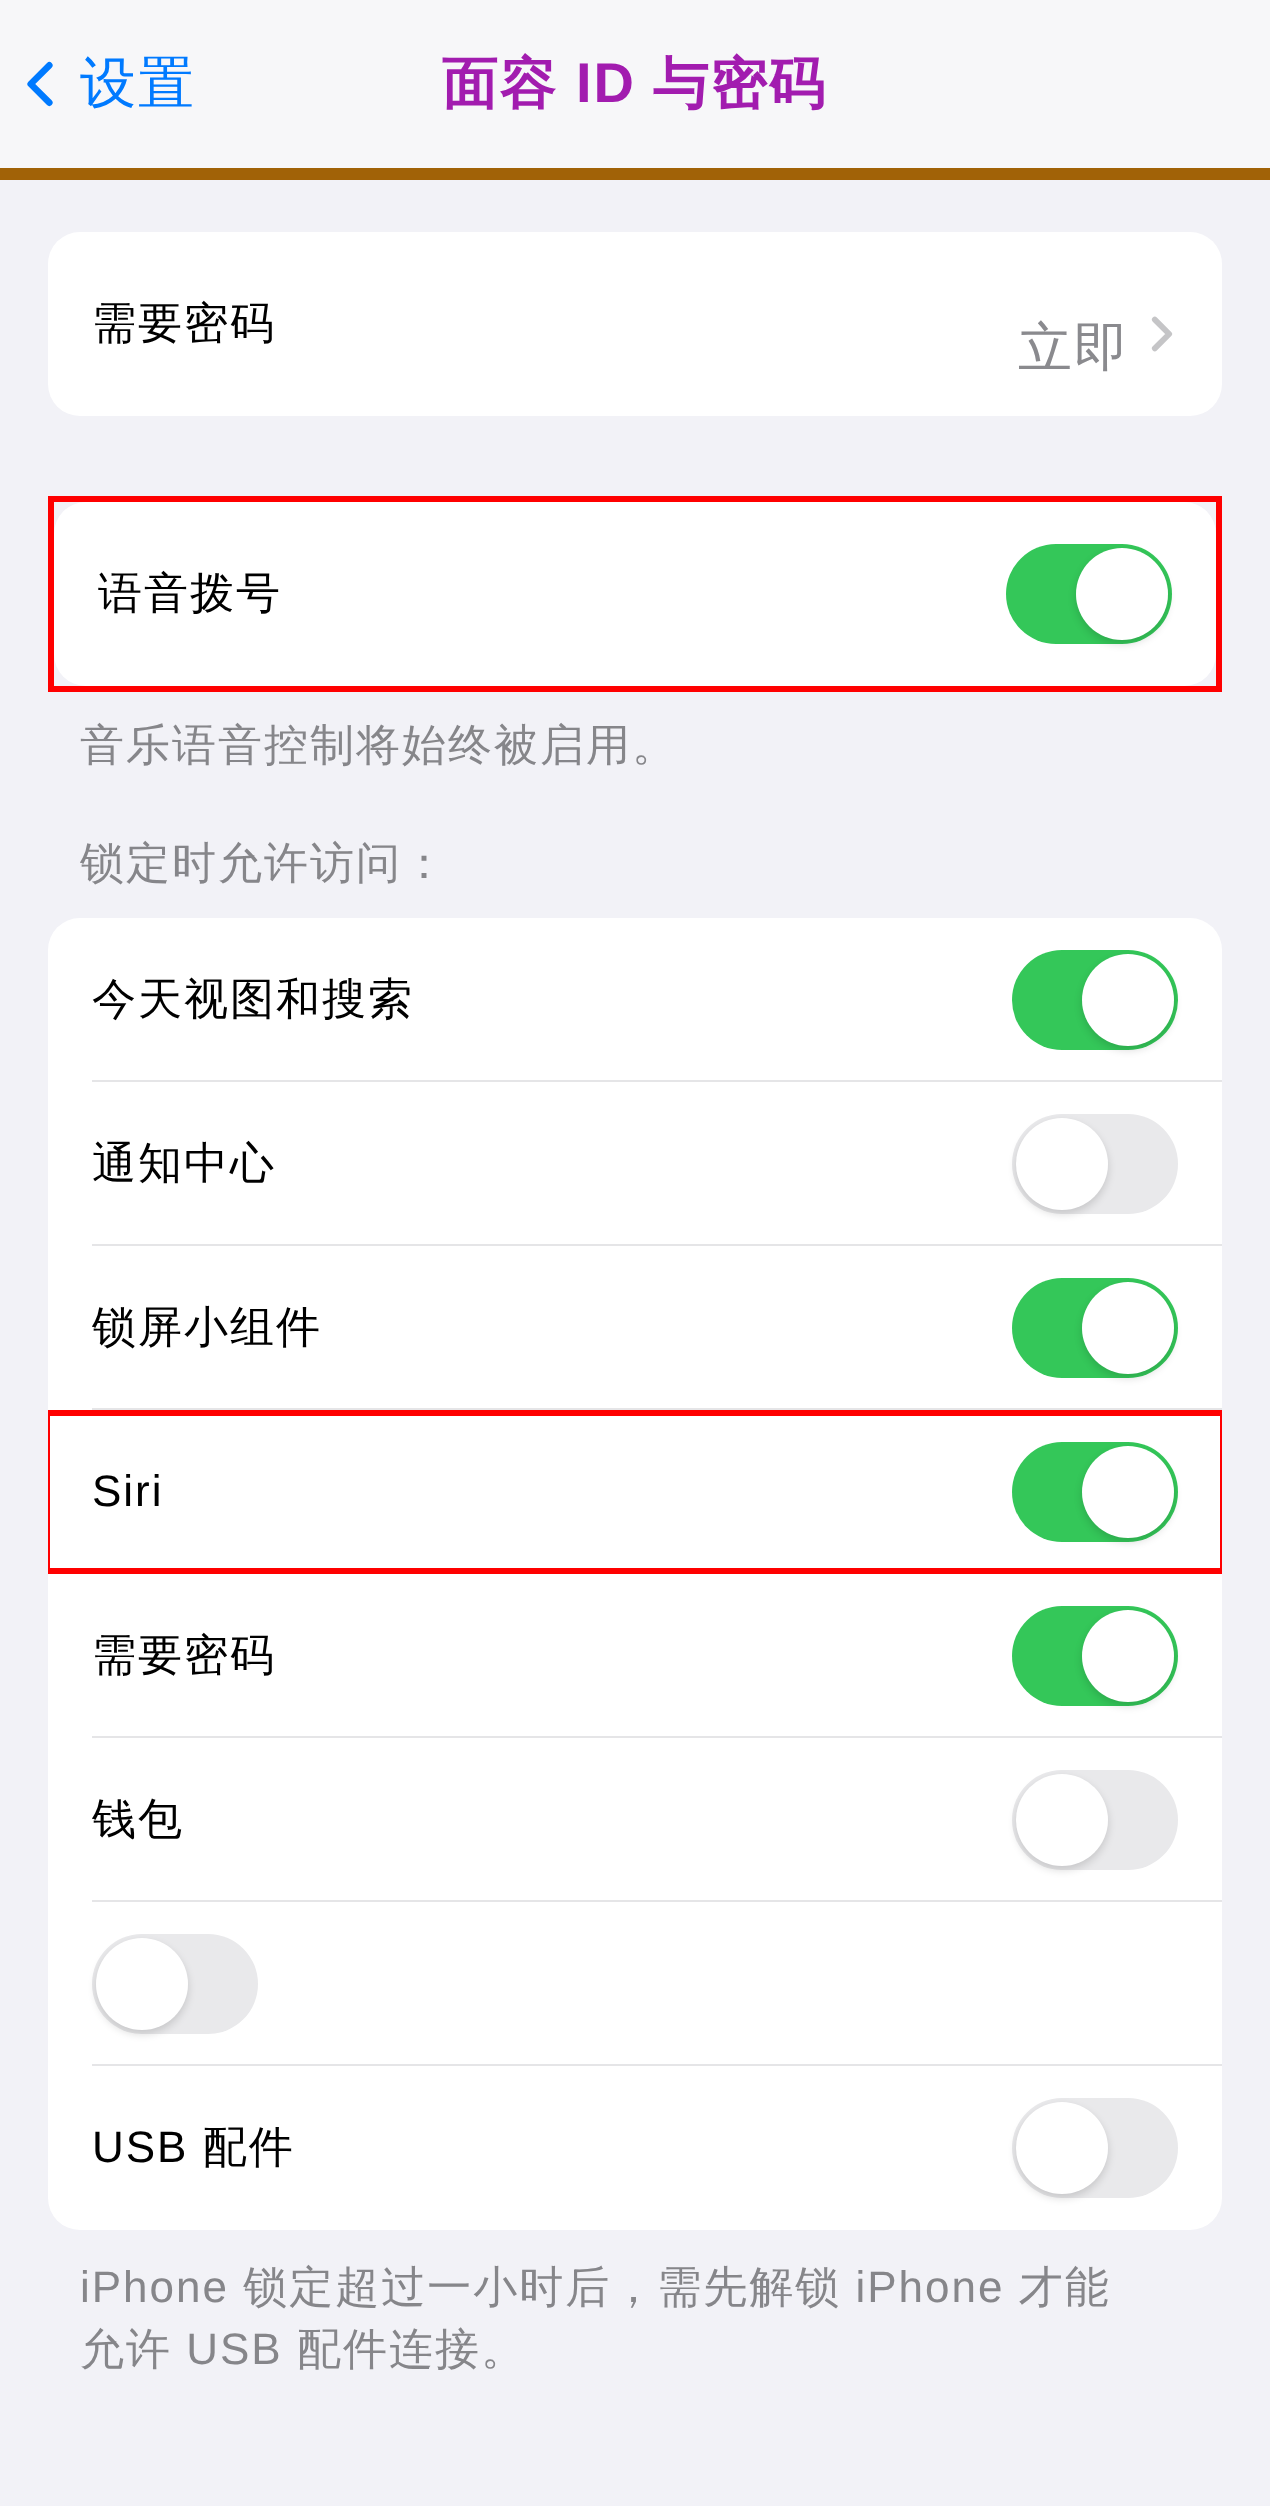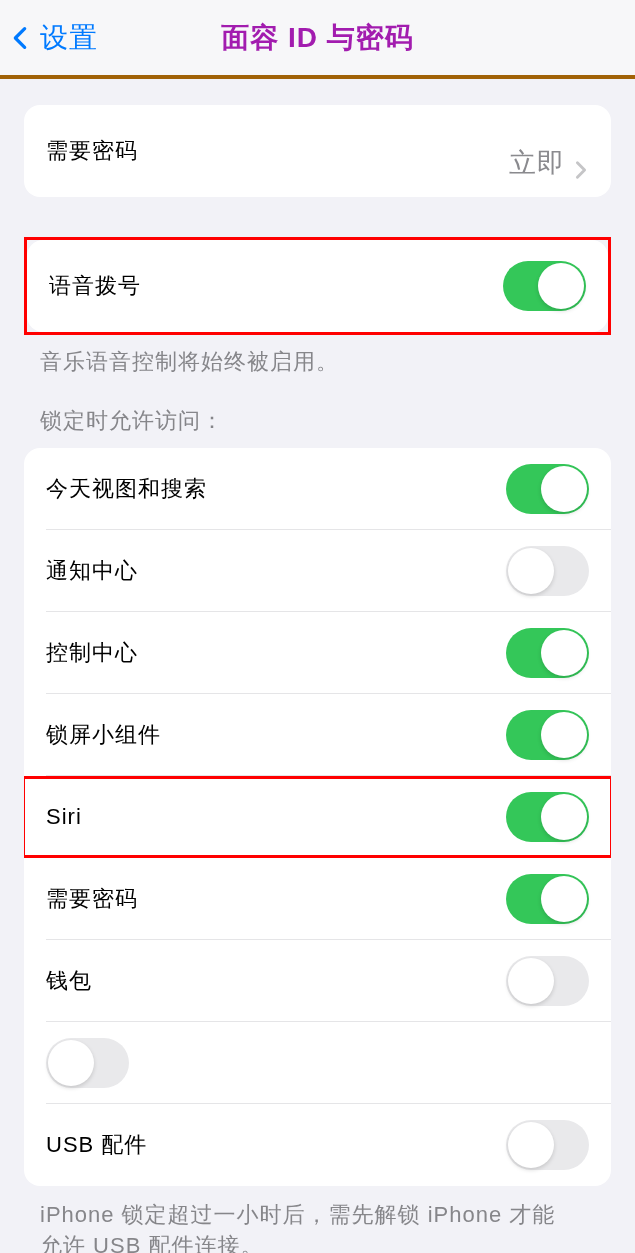--- a/index.html
+++ b/index.html
@@ -9,26 +9,26 @@
       -webkit-font-smoothing: antialiased;
     }
     body {
       width: 635px;
       height: 1253px;
       background: #f2f2f7;
       font-family: -apple-system, "PingFang SC", "Helvetica Neue", sans-serif;
       overflow: hidden;
     }
     .nav-header {
-      height: 79px;
+      height: 90px;
       background: #f7f7f9;
       display: flex;
       align-items: center;
       position: relative;
-      border-bottom: 4px solid #a16207;
+      border-bottom: 6px solid #a16207;
     }
     .back-btn {
       display: flex;
       align-items: center;
       padding-left: 10px;
       color: #007aff;
       font-size: 28px;
     }
     .back-chevron {
       width: 20px;
@@ -76,21 +76,21 @@
       height: 1px;
       background: #e5e5e7;
     }
     .row-label {
       font-size: 22px;
       color: #000;
       letter-spacing: 1px;
     }
     .row-value {
       display: flex;
-      align-items: flex-end;
+      align-items: flex-start;
       gap: 10px;
       margin-top: 24px;
     }
     .value-text {
       font-size: 27px;
       color: #8a8a8e;
       letter-spacing: 1px;
     }
     .chevron-right {
       width: 14px;
@@ -222,26 +222,20 @@
           <div class="toggle-knob"></div>
         </div>
       </div>
       <div class="row row-sep">
         <span class="row-label">通知中心</span>
         <div class="toggle off">
           <div class="toggle-knob"></div>
         </div>
       </div>
       <div class="row row-sep">
-        <span class="row-label">控制中心</span>
-        <div class="toggle on">
-          <div class="toggle-knob"></div>
-        </div>
-      </div>
-      <div class="row row-sep">
         <span class="row-label">锁屏小组件</span>
         <div class="toggle on">
           <div class="toggle-knob"></div>
         </div>
       </div>
       <div class="row row-sep inline-highlight">
         <span class="row-label">Siri</span>
         <div class="toggle on">
           <div class="toggle-knob"></div>
         </div>

